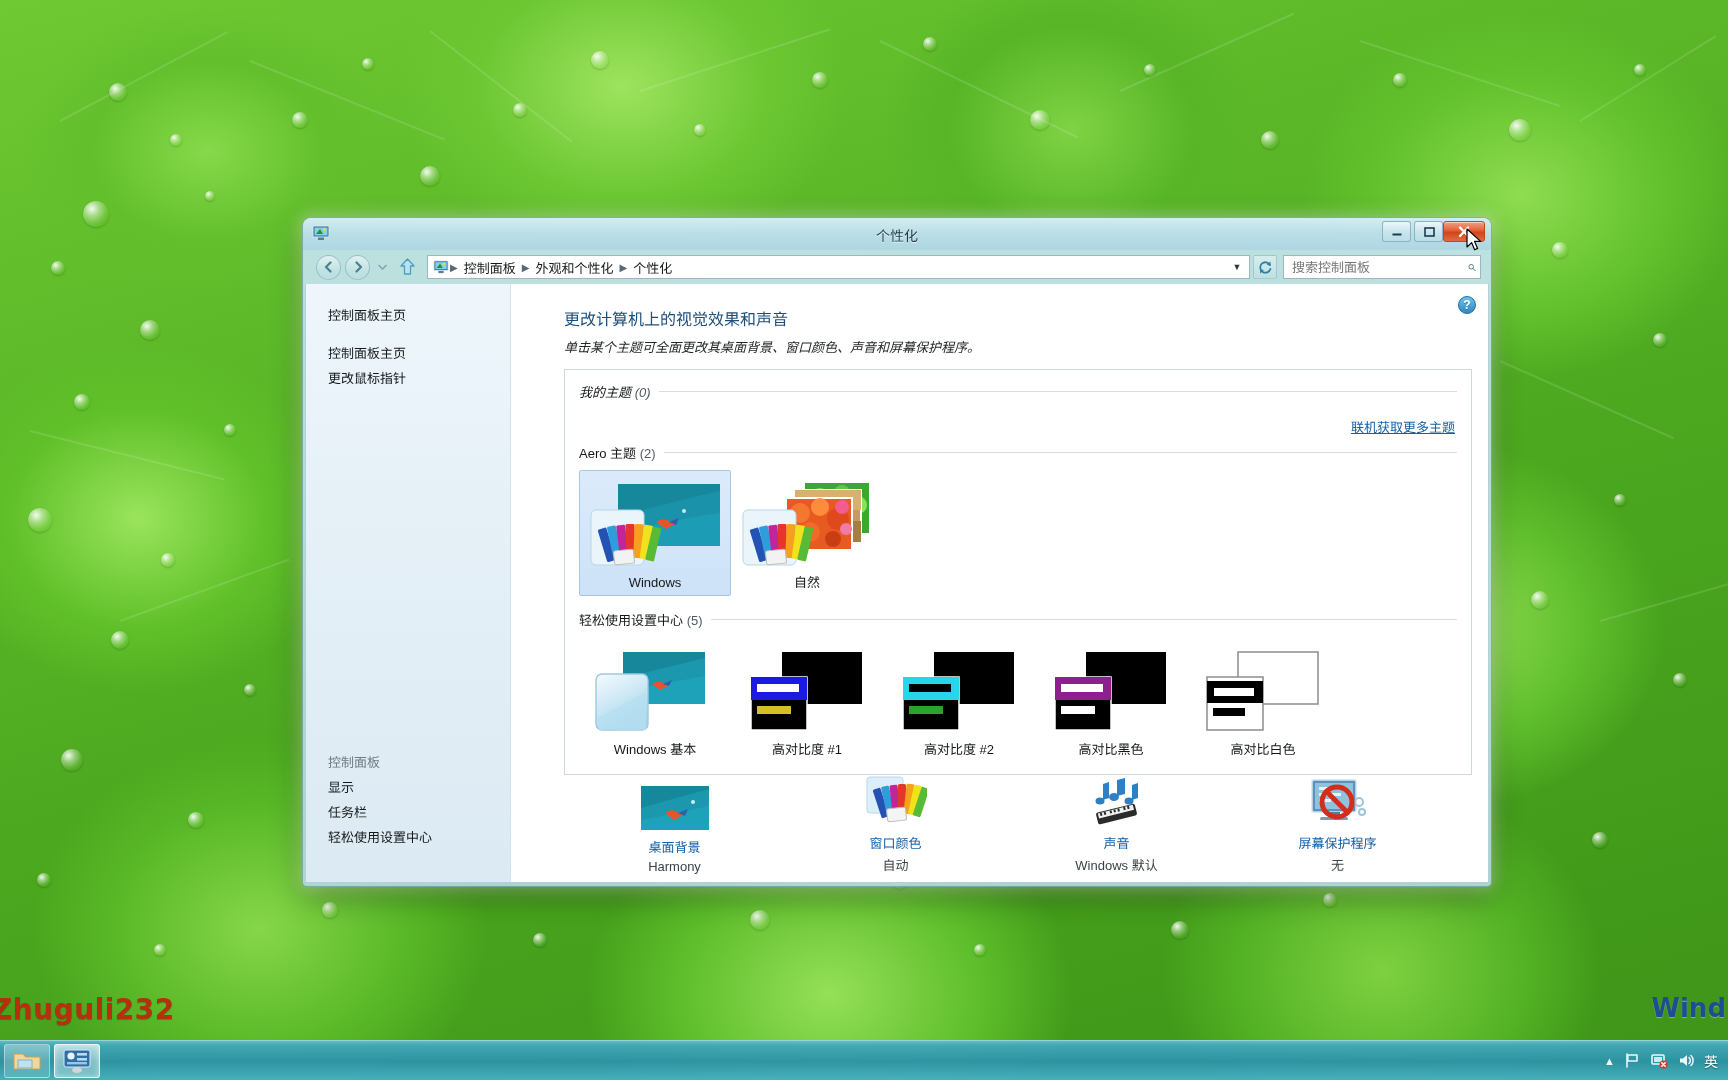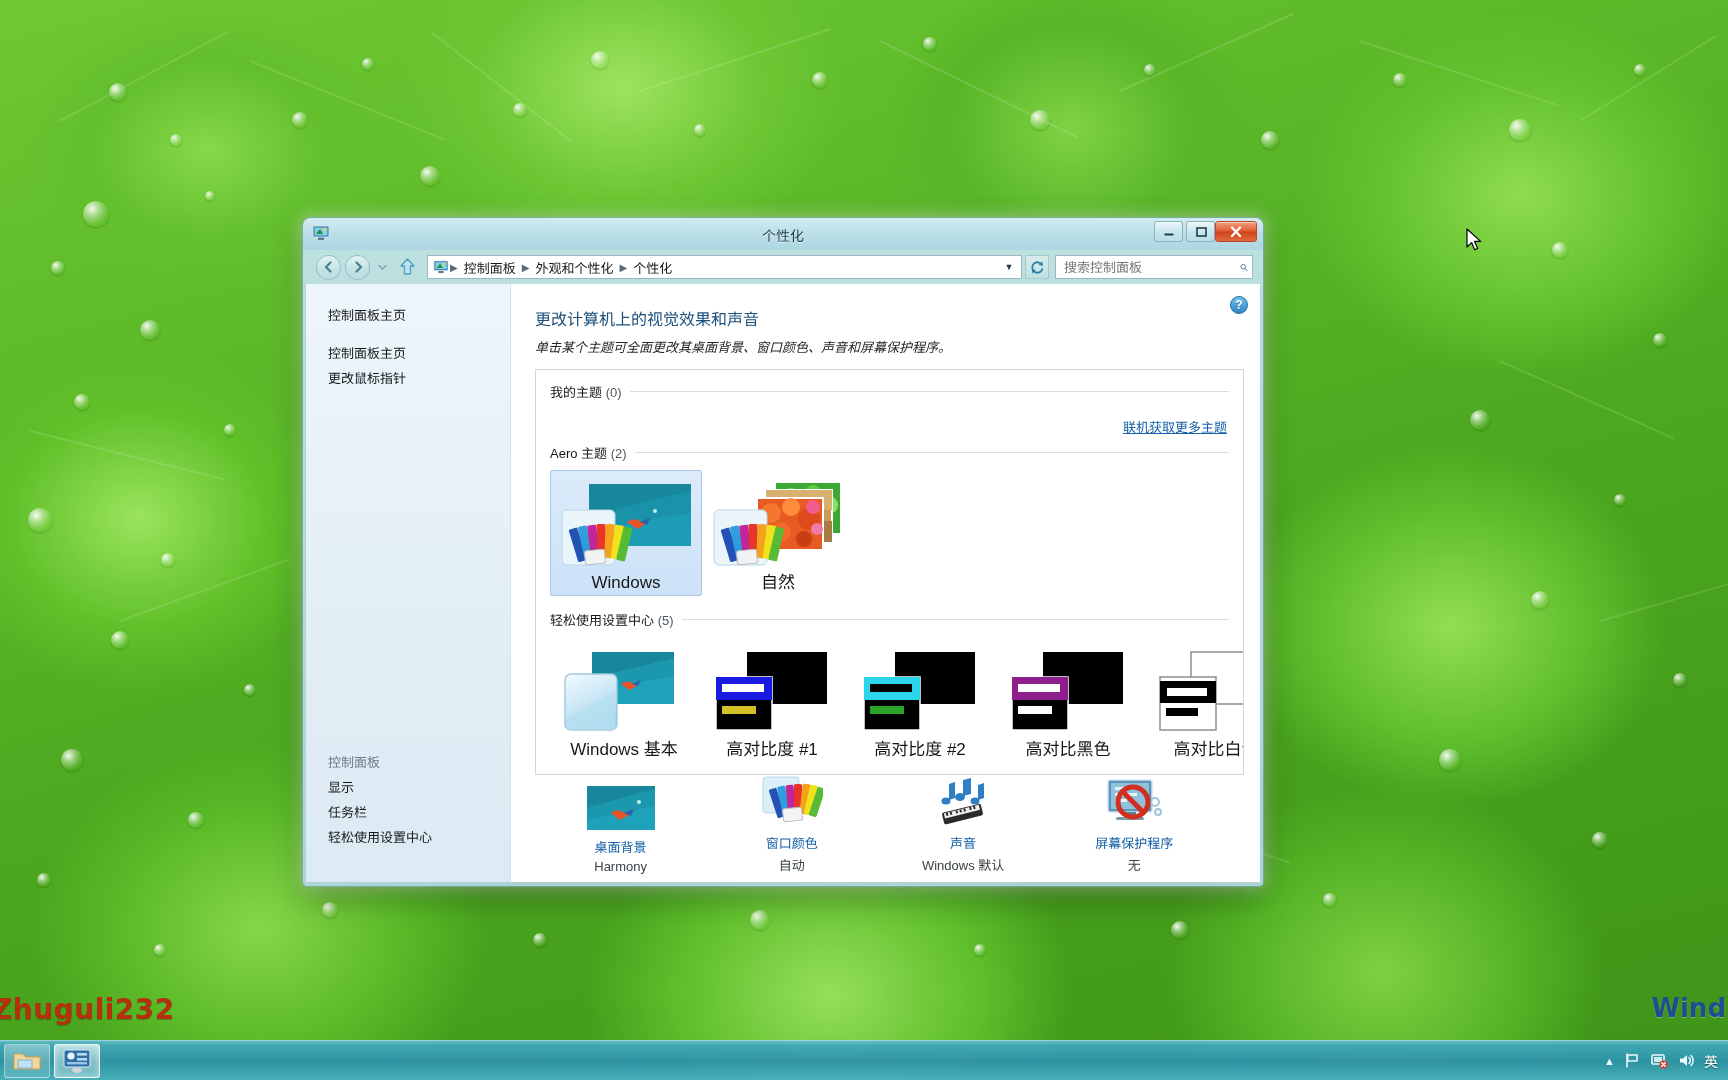--- a/index.html
+++ b/index.html
@@ -48,21 +48,21 @@
   #wm-right {
     position: absolute; right: 2px; top: 993px;
     font-size: 26px; font-weight: 700; color: #1d4e8f;
     text-shadow: 0 1px 1px rgba(255,255,255,.35);
     font-family: "DejaVu Sans", sans-serif;
   }
 
   
   #window {
     position: absolute; left: 303px; top: 218px;
-    width: 960px; height: 668px;
+    width: 1188px; height: 668px;
     border-radius: 8px 8px 4px 4px;
     background: linear-gradient(180deg, rgba(196,228,236,.93) 0%, rgba(178,217,229,.9) 100%);
     box-shadow: 0 0 0 1px rgba(120,170,185,.75), 0 0 16px 4px rgba(255,255,255,.35), 0 10px 30px rgba(0,0,0,.35);
     overflow: hidden;
   }
   #titlebar {
     position: relative; height: 32px;
     background: linear-gradient(180deg, rgba(215,238,244,.88) 0%, rgba(186,222,233,.84) 48%, rgba(172,213,226,.86) 100%);
   }
   #title-icon {
@@ -135,21 +135,21 @@
   }
   #search-input {
     flex: 1; border: 0; outline: 0; font-size: 13px; color: #8a8a8a;
     font-family: inherit; background: transparent;
   }
 
   
   #body {
     position: absolute; left: 2px; right: 2px; top: 66px; bottom: 3px;
     display: flex; background: #fff;
-    border: 1px solid rgba(120,170,185,.55); border-top: 0;
+    border: 1px solid rgba(120,170,185,.55); border-top: 0; gap: 29px;
   }
   #sidebar {
     width: 205px; flex: none; position: relative;
     background: linear-gradient(180deg, #eef6fb 0%, #e5f0f7 40%, #dceaf3 100%);
     border-right: 1px solid #d3e2ec;
   }
   #sidebar-top { padding: 19px 0 0 22px; }
   .side-link {
     display: block; font-size: 13px; color: #15181a;
     padding: 4px 0; cursor: pointer; line-height: 17px;
@@ -197,21 +197,21 @@
   .tile-row { display: flex; padding: 8px 0 0 14px; }
   .tile {
     width: 152px; padding: 6px 4px 4px; text-align: center; cursor: pointer;
     border: 1px solid transparent; border-radius: 2px;
   }
   .tile.selected {
     background: linear-gradient(180deg, #dcebfb 0%, #cde2f8 100%);
     border: 1px solid #a8c8e8;
   }
   .tile-label {
-    font-size: 17px; color: #15181a; margin-top: 6px; line-height: 16px;
+    font-size: 13px; color: #15181a; margin-top: 6px; line-height: 16px;
   }
   .thumb-wrap { position: relative; height: 92px; }
 
   
   #settings-row {
     position: absolute; left: 24px; right: 40px; bottom: 8px;
     display: flex; justify-content: space-around; align-items: flex-end;
   }
   .setting { width: 150px; text-align: center; cursor: pointer; }
   .setting-icon { height: 54px; display: flex; align-items: flex-end; justify-content: center; }
@@ -414,21 +414,21 @@
       </div>
     </div>
 
     <div id="content">
       <div id="help-btn">?</div>
       <div id="page-title">更改计算机上的视觉效果和声音</div>
       <div id="page-sub">单击某个主题可全面更改其桌面背景、窗口颜色、声音和屏幕保护程序。</div>
 
       <div id="themes-panel">
 
-        <div class="group" style="margin-top:12px;">
+        <div class="group" style="margin-top:12px;font-style:italic;">
           <span class="group-label">
             <span>我的主题</span>
             <span class="group-count">(0)</span>
           </span>
           <span class="group-rule"></span>
         </div>
         <div style="position:relative;height:42px;">
           <span id="online-link" style="top:16px;">联机获取更多主题</span>
         </div>
 

